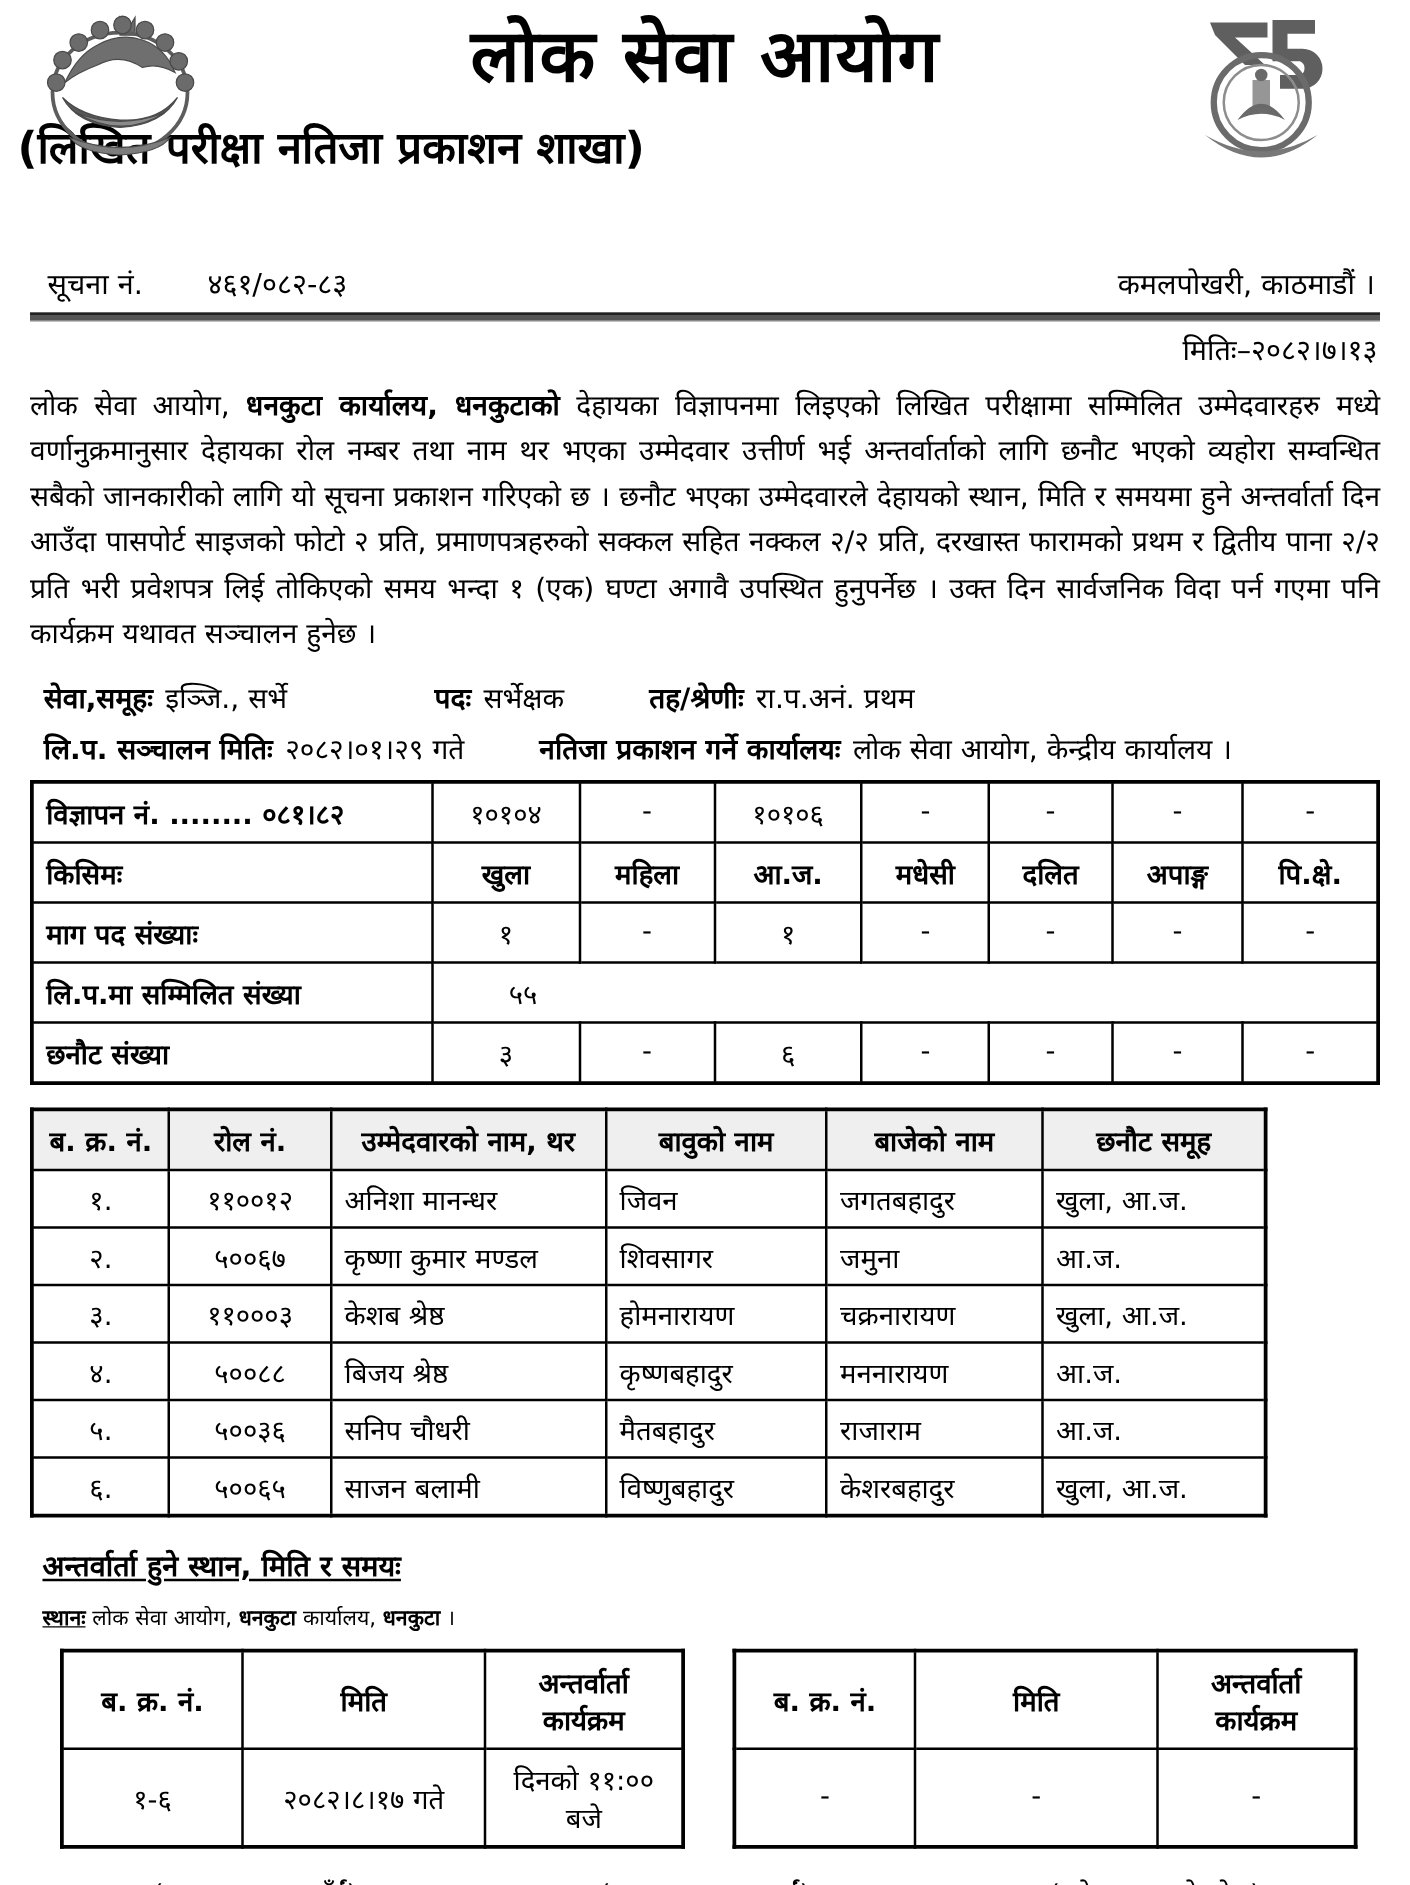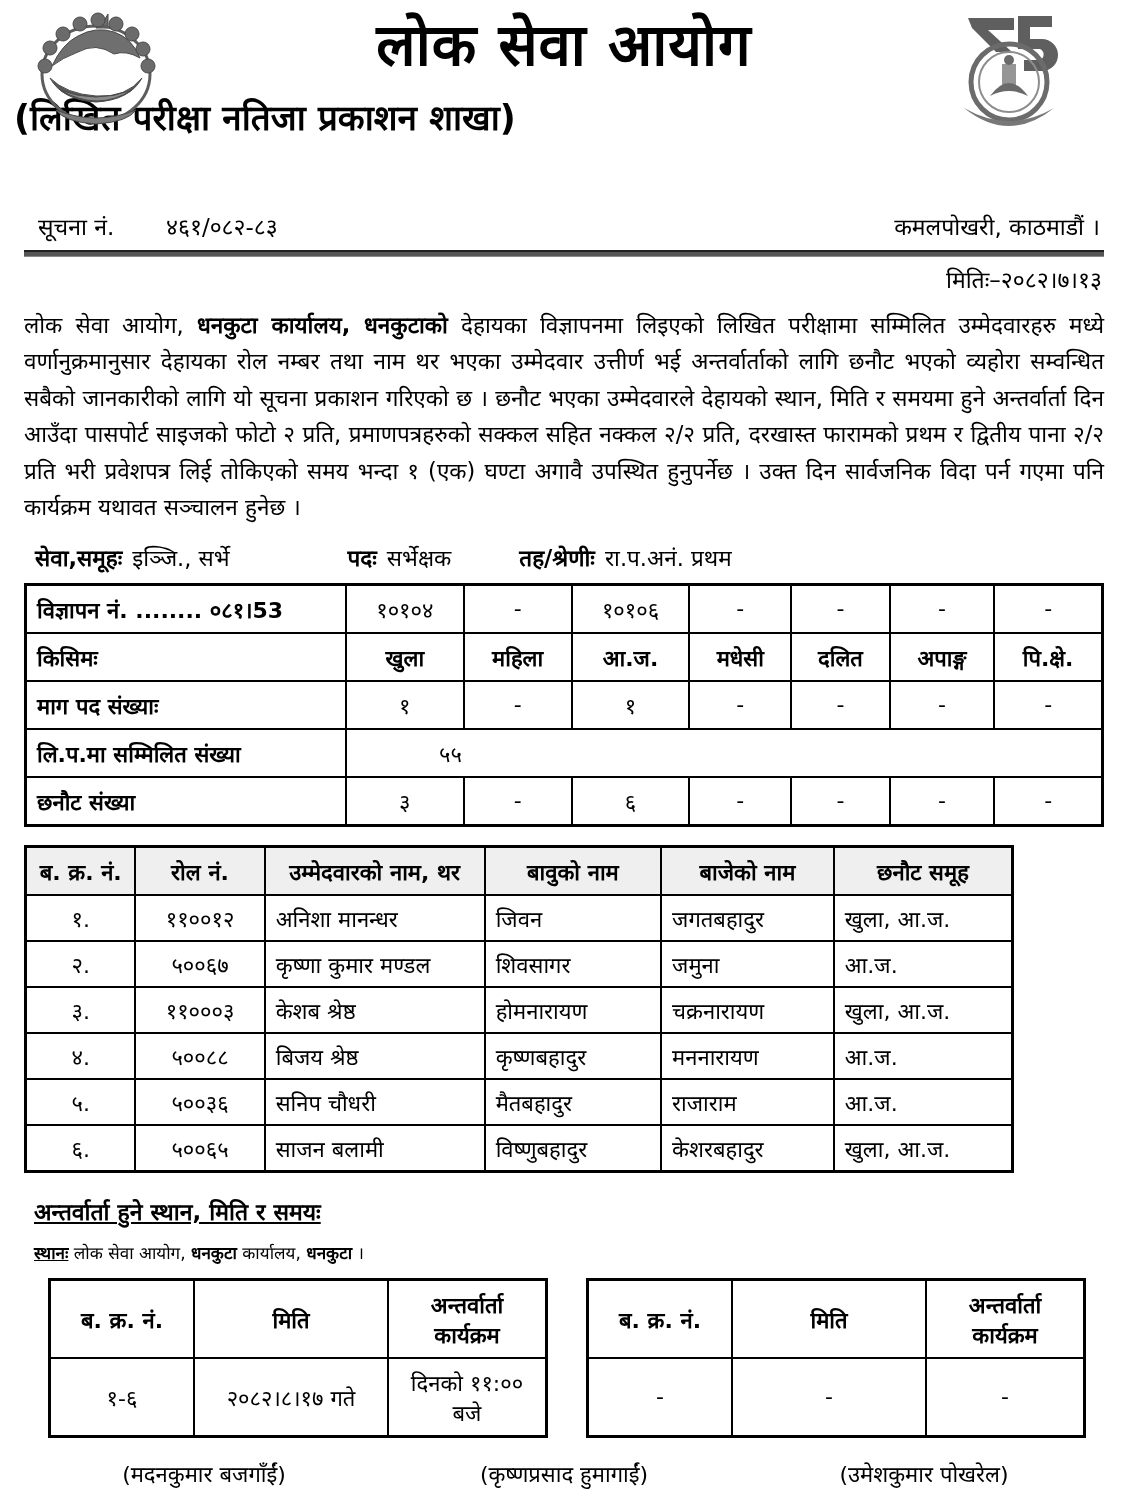--- a/index.html
+++ b/index.html
@@ -132,21 +132,21 @@
     text-align: center;
     height: 32px;
   }
   .tbl-ad td.lab {
     text-align: left;
     font-weight: 700;
     width: 300px;
     padding-left: 10px;
   }
   .tbl-ad td.kind { font-weight: 700; }
-  .tbl-ad td.span-wide { text-align: left; padding-left: 92px; }
+  .tbl-ad td.span-wide { text-align: left; padding-left: 60px; }
 
   .tbl-cand {
     margin: 18px 10px 0 10px;
     width: calc(100% - 110px);
     border: 3px solid #000;
     font-size: 22px;
   }
   .tbl-cand th {
     border: 2px solid #000;
     background: #efefef;
@@ -283,26 +283,33 @@
     <div class="meta-row">
       <span class="m-lab">सेवा,समूहः</span>
       <span class="m-val">इञ्जि., सर्भे</span>
       <span class="gap-a"></span>
       <span class="m-lab">पदः</span>
       <span class="m-val">सर्भेक्षक</span>
       <span class="gap-b"></span>
       <span class="m-lab">तह/श्रेणीः</span>
       <span class="m-val">रा.प.अनं. प्रथम</span>
     </div>
+    <div class="meta-row">
+      <span class="m-lab">लि.प. सञ्चालन मितिः</span>
+      <span class="m-val">२०८२।०१।२९ गते</span>
+      <span class="gap-c"></span>
+      <span class="m-lab">नतिजा प्रकाशन गर्ने कार्यालयः</span>
+      <span class="m-val">लोक सेवा आयोग, केन्द्रीय कार्यालय ।</span>
+    </div>
   </div>
 
   <table class="tbl-ad">
     <tbody>
       <tr>
-        <td class="lab">विज्ञापन नं. ........ ०८१।53</td>
+        <td class="lab">विज्ञापन नं. ........ ०८१।८२</td>
         <td>१०१०४</td>
         <td>-</td>
         <td>१०१०६</td>
         <td>-</td>
         <td>-</td>
         <td>-</td>
         <td>-</td>
       </tr>
       <tr>
         <td class="lab">किसिमः</td>

